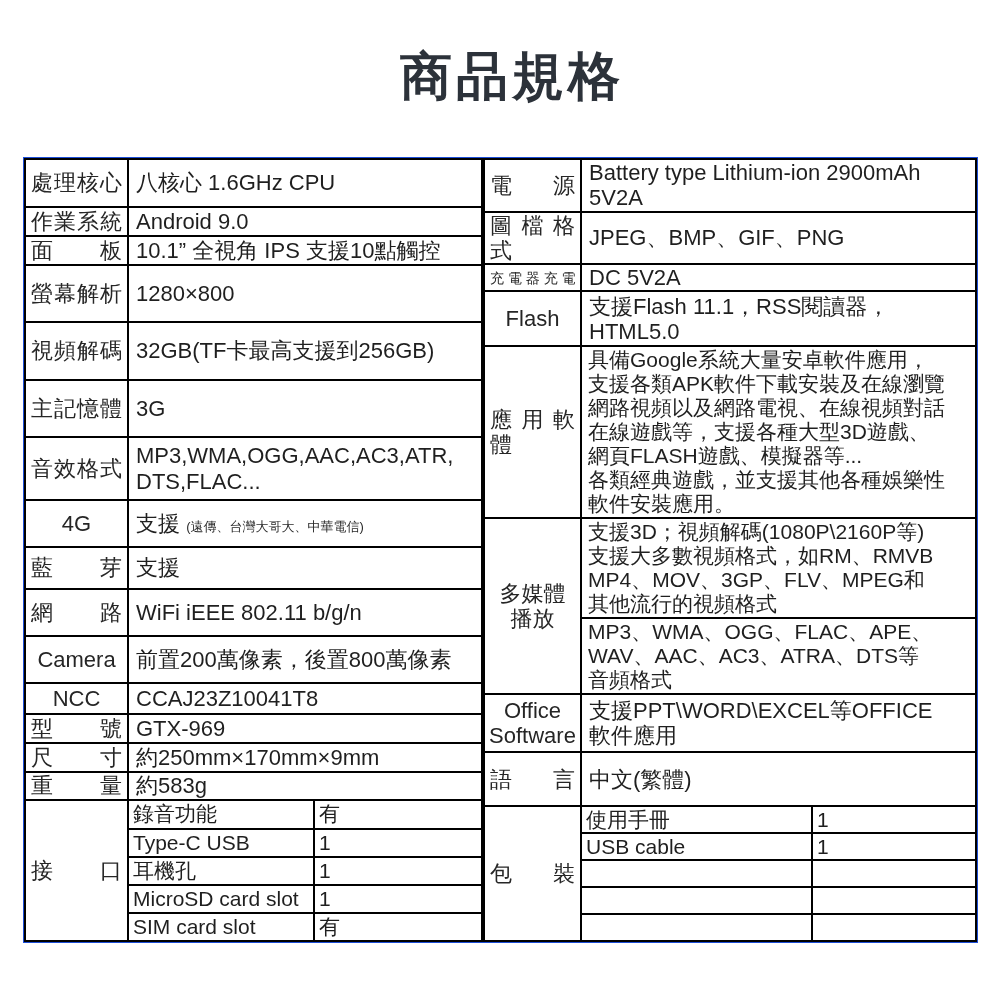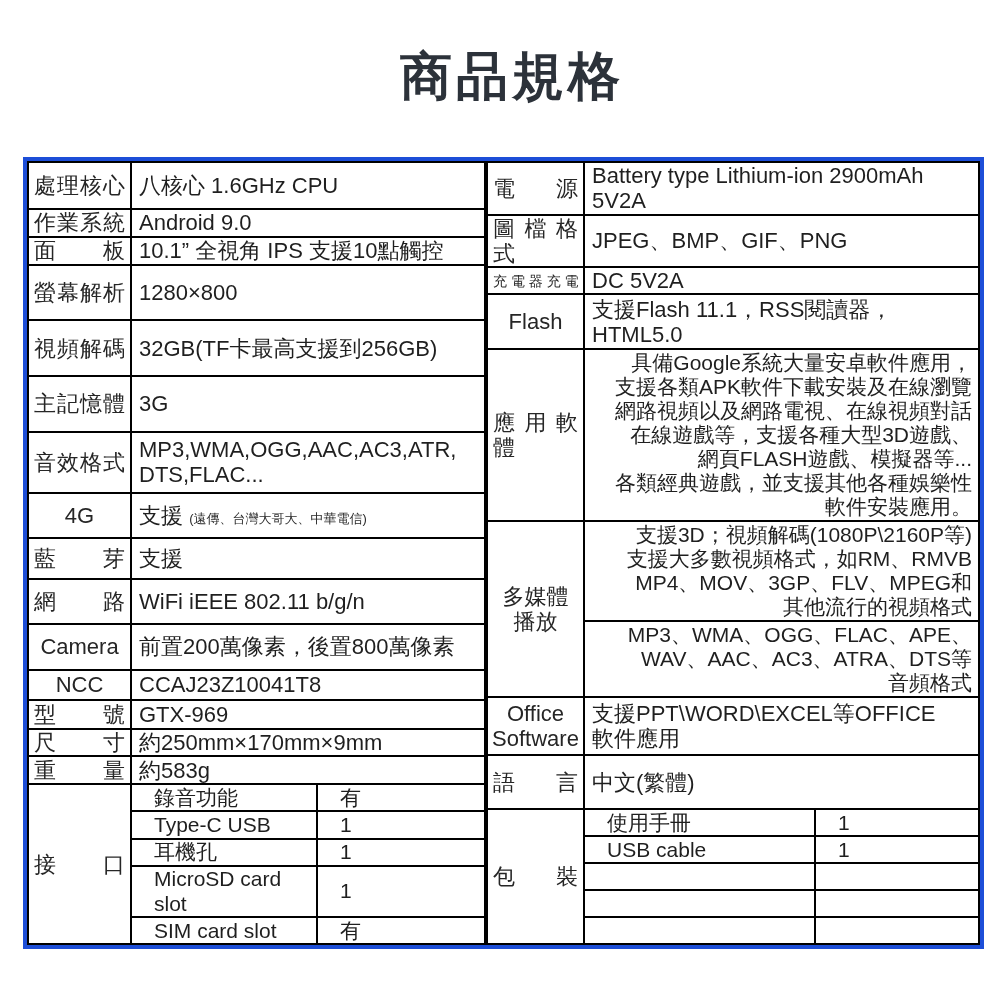--- a/index.html
+++ b/index.html
@@ -5,39 +5,39 @@
   html,body{margin:0;padding:0;}
   body{
     width:1000px;height:1000px;background:#ffffff;position:relative;overflow:hidden;
     font-family:"Liberation Sans","DejaVu Sans",sans-serif;color:#1f1f1f;
   }
   .page-title{
     position:absolute;top:42px;left:12px;width:1000px;text-align:center;
     font-size:52px;font-weight:bold;color:#2c323a;letter-spacing:4px;
   }
   .spec{
-    position:absolute;left:23px;top:157px;display:flex;border:4px solid #1d4ed8;
+    position:absolute;left:23px;top:157px;display:flex;border:1px solid #1d4ed8;
   }
   table{border-collapse:collapse;table-layout:fixed;}
   td{
     border:2px solid #000;font-size:22px;vertical-align:middle;
     overflow:hidden;line-height:1.15;
   }
   .lab{
     text-align:justify;text-align-last:justify;padding:0 5px;color:#262626;
   }
   .lab-c{
     text-align:center;text-align-last:center;padding:0 2px;color:#262626;
   }
   .val{text-align:left;padding:0 7px;}
   .pre{white-space:pre-line;}
-  .dense{font-size:21px;line-height:24px;padding:1px 6px;text-align:right;}
+  .dense{font-size:21px;line-height:24px;padding:1px 6px;}
   .sm{font-size:14px;letter-spacing:-0.5px;}
   .note{font-size:13px;color:#2a2a2a;}
-  .sub{font-size:21px;padding:0 22px;}
+  .sub{font-size:21px;padding:0 4px;}
 </style>
 </head>
 <body>
 
 <div class="page-title">商品規格</div>
 
 <div class="spec">
 
   <table style="width:457px;">
     <colgroup>

